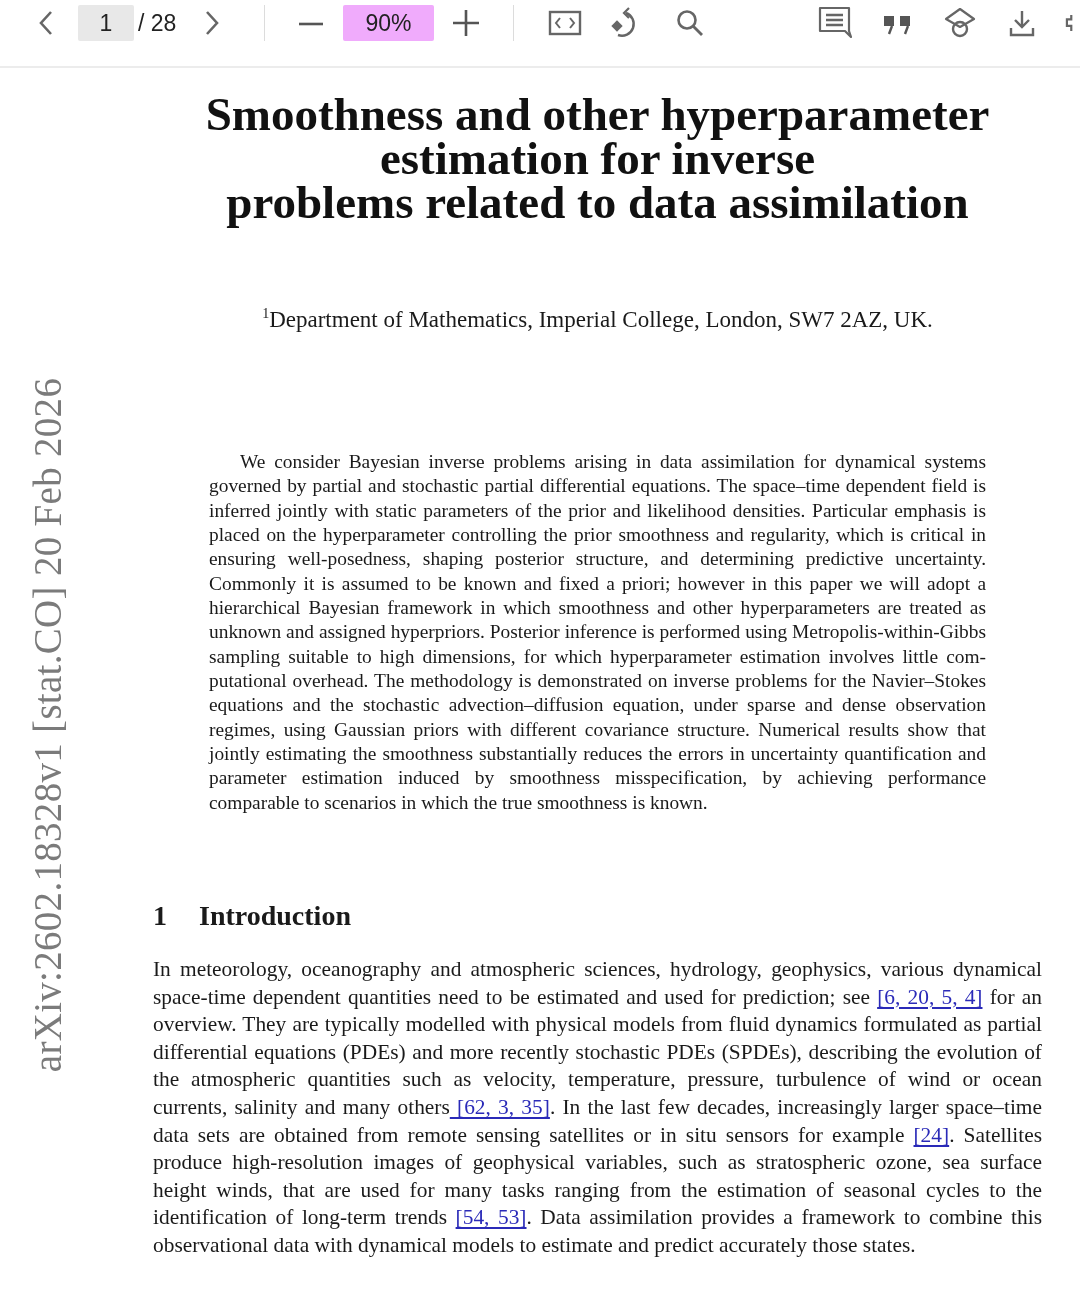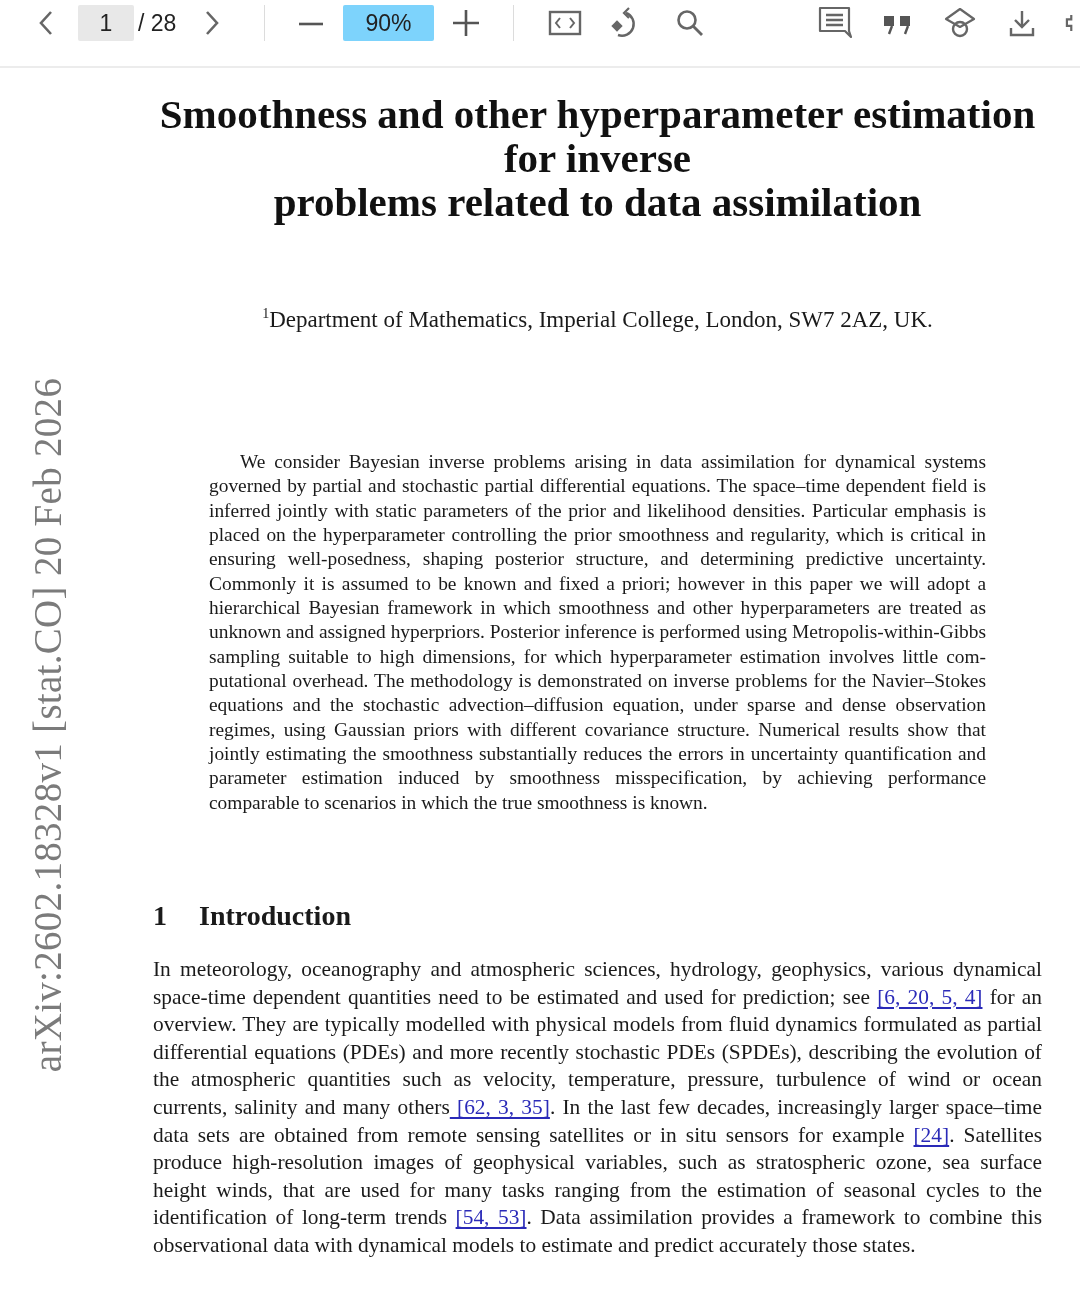--- a/index.html
+++ b/index.html
@@ -13,37 +13,37 @@
     font-family: "Liberation Sans", sans-serif; color: #555;
   }
   .tb-item { position: absolute; display: flex; align-items: center; justify-content: center; }
   .tb-icon svg { display: block; }
   .page-box {
     left: 78px; top: 5px; width: 56px; height: 36px; background: #e8e8e8; border-radius: 2px;
     font-size: 23px; color: #222;
   }
   .page-total { left: 138px; top: 5px; height: 36px; font-size: 23px; color: #222; text-align: center; }
   .zoom-box {
-    left: 343px; top: 5px; width: 91px; height: 36px; background: #7dd3fc; border-radius: 2px;
+    left: 343px; top: 5px; width: 91px; height: 36px; background: #f0abfc; border-radius: 2px;
     font-size: 23px; color: #222;
   }
   .tb-sep { position: absolute; top: 5px; width: 1px; height: 36px; background: #dcdcdc; }
 
   
   .page { position: absolute; left: 0; top: 70px; width: 1080px; height: 1219px; background: #fff; }
 
   .arxiv-stamp {
     position: absolute; left: 47px; top: 655px;
     transform: translate(-50%, -50%) rotate(-90deg);
     white-space: nowrap; font-size: 39px; color: #7b7b7b; letter-spacing: 0.3px;
   }
 
   .title {
     position: absolute; left: 150px; width: 895px; top: 22px;
-    text-align: center; font-size: 41px; line-height: 44px; color: #111;
+    text-align: center; font-size: 47px; line-height: 44px; color: #111;
   }
   .authors {
     position: absolute; left: 150px; width: 895px; top: 152px;
     text-align: center; font-size: 23px; line-height: 30px;
   }
   .affil {
     position: absolute; left: 150px; width: 895px; top: 202px;
     text-align: center; font-size: 23px; line-height: 30px; margin-top: 33px;
   }
   sup { font-size: 14px; vertical-align: 9px; line-height: 0; }

